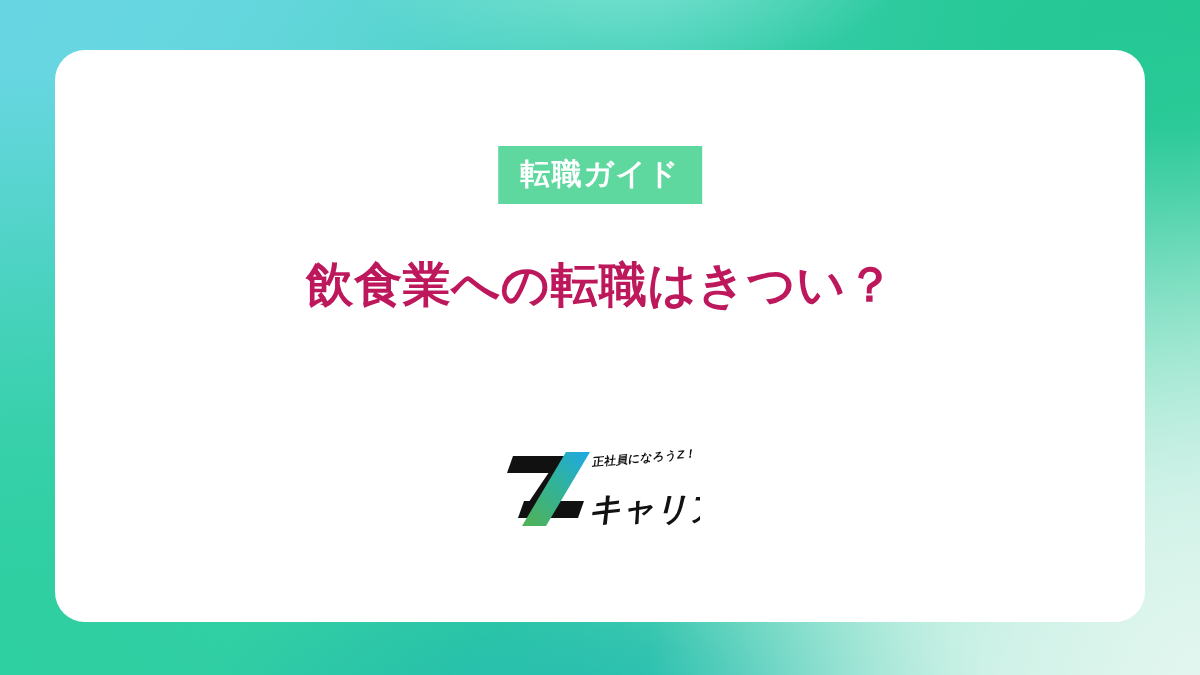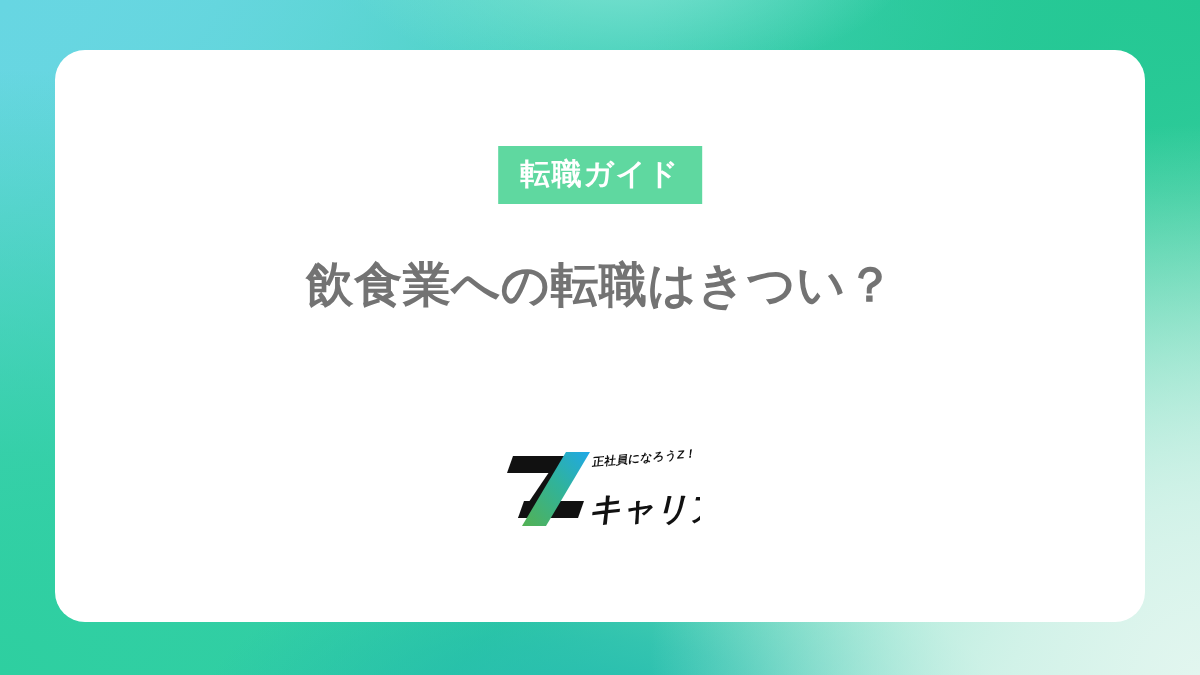--- a/index.html
+++ b/index.html
@@ -75,21 +75,21 @@
     padding:13px 22px 15px 22px;
     white-space:nowrap;
   }
 
   
   .title {
     position:absolute;
     left:0; right:0;
     top:203px;
     text-align:center;
-    color:#737373;
+    color:#be185d;
     font-size:48px;
     font-weight:700;
     line-height:1.34;
     letter-spacing:0.5px;
     padding:0 30px;
   }
   .title-line { display:block; white-space:nowrap; }
 
   
   .logo {

